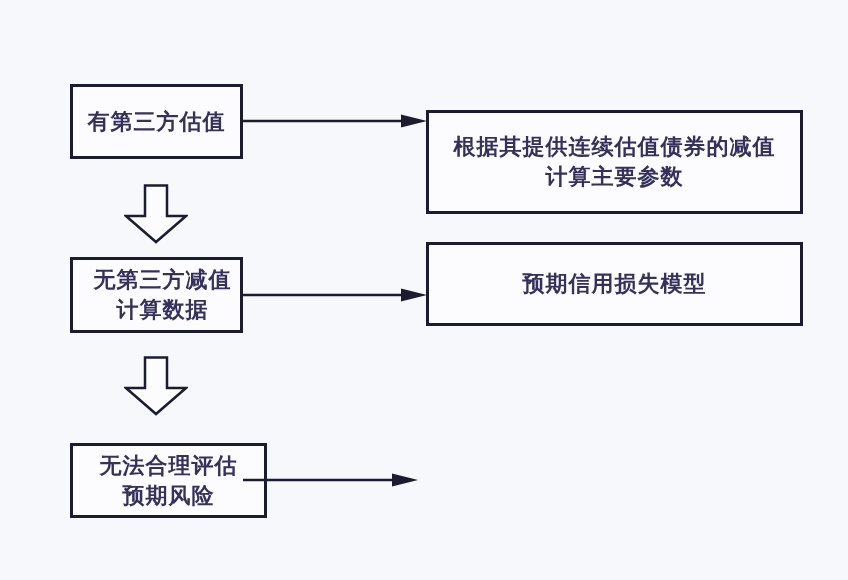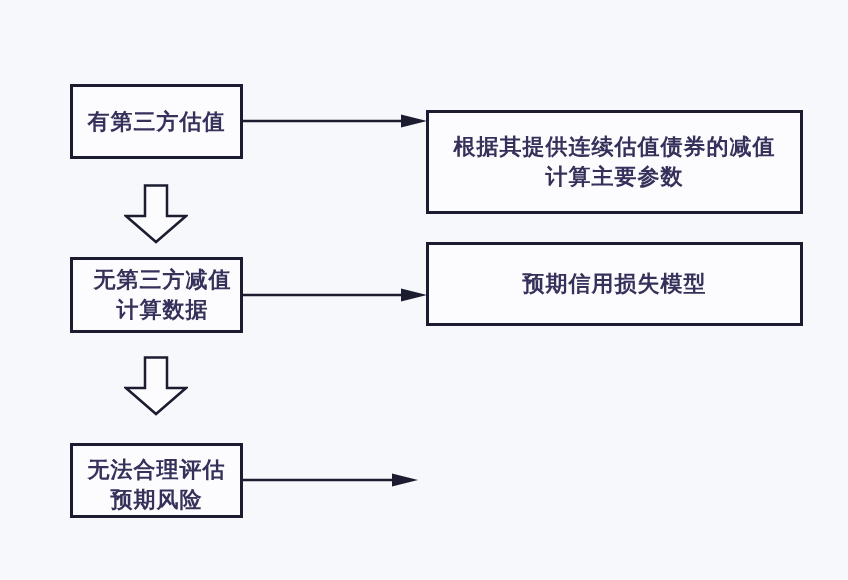--- a/index.html
+++ b/index.html
@@ -33,21 +33,21 @@
   .fc-label{
     white-space:pre-line;
     font-weight:700;
     font-size:22px;
     line-height:30px;
     letter-spacing:1px;
     color:var(--text);
   }
   .cond-1{left:70px;  top:84px;  width:173px; height:75px;}
   .cond-2{left:70px;  top:257px; width:173px; height:76px;padding-left:12px;}
-  .cond-3{left:70px;  top:443px; width:173px; height:75px;align-items:flex-end;}
+  .cond-3{left:70px;  top:443px; width:197px; height:75px;}
   .res-1 {left:426px; top:70px;  width:377px; height:104px;margin-top:40px;}
   .res-2 {left:426px; top:242px; width:377px; height:84px;}
   .res-3 {left:417px; top:428px; width:376px; height:104px;}
   .arrow-svg{position:absolute;display:block;}
   .h-arrow-1{left:243px; top:113px; width:184px; height:16px;}
   .h-arrow-2{left:243px; top:287px; width:184px; height:16px;}
   .h-arrow-3{left:243px; top:472px; width:175px; height:16px;}
   .d-arrow-1{left:124px; top:184px; width:64px; height:60px;}
   .d-arrow-2{left:124px; top:356px; width:64px; height:60px;}
   .h-line{stroke:var(--border);stroke-width:2.5;}

